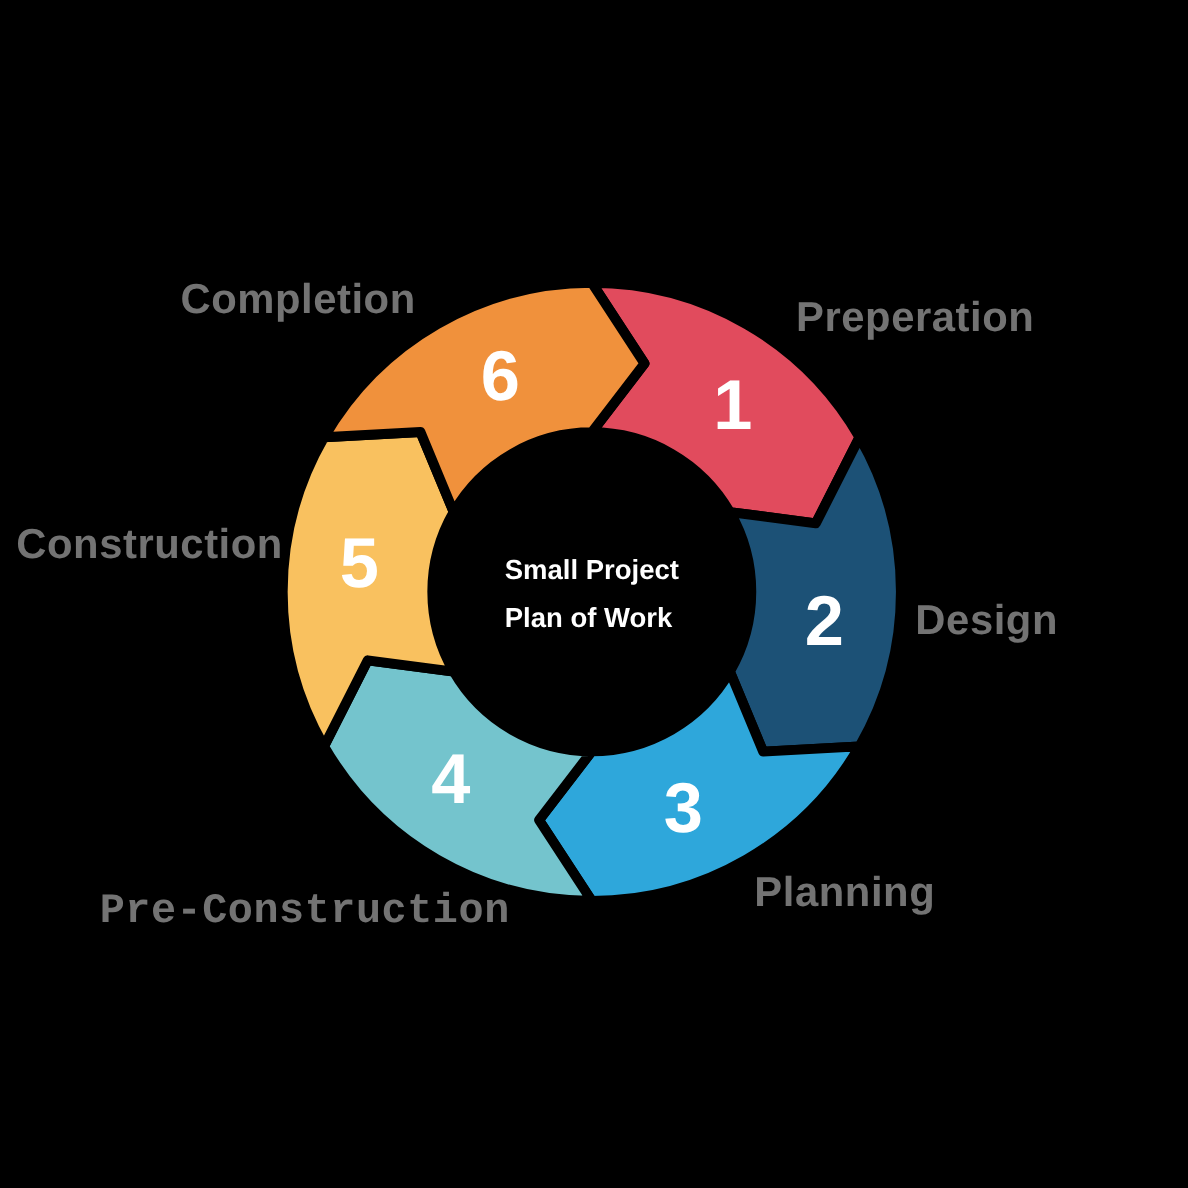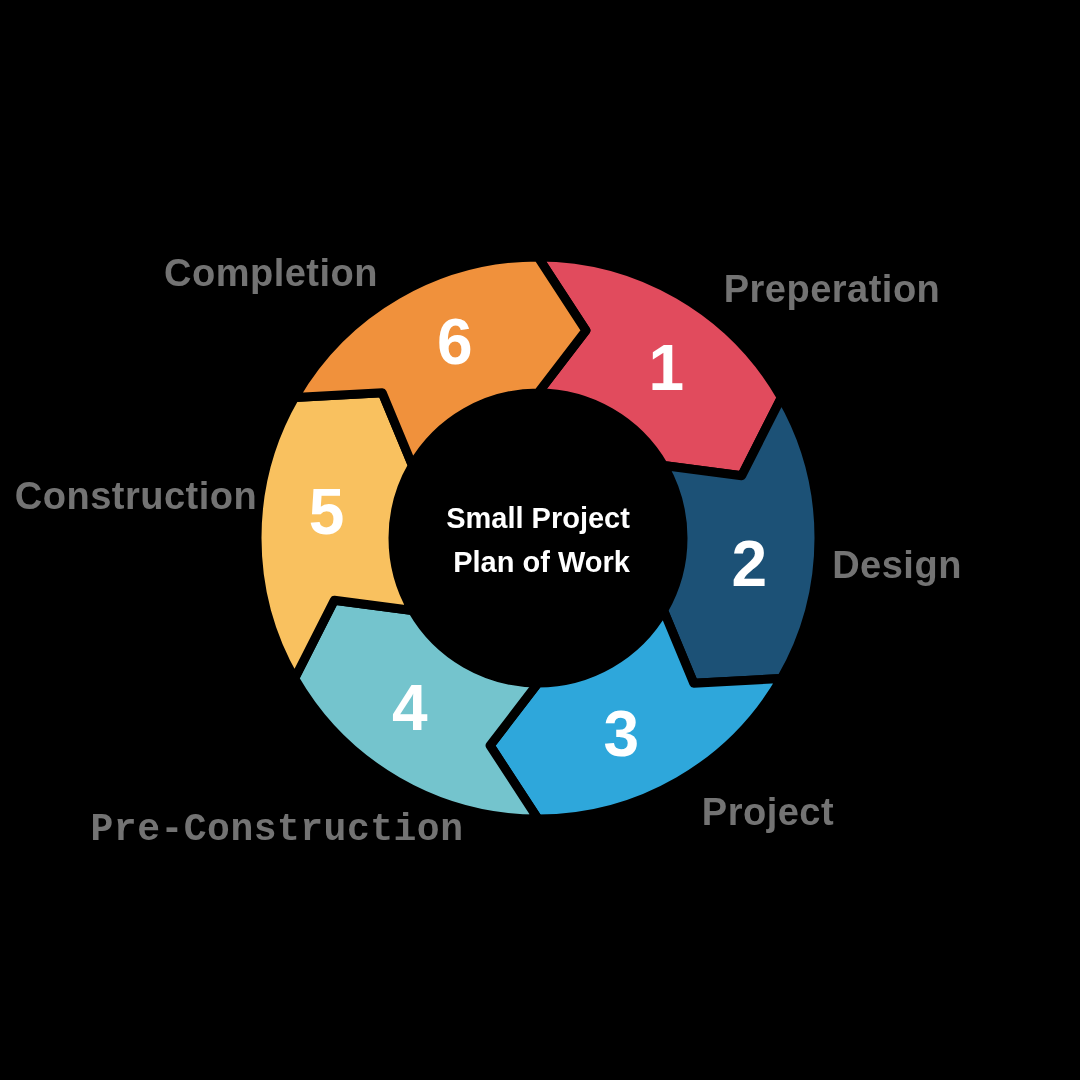--- a/index.html
+++ b/index.html
@@ -45,23 +45,23 @@
   .pos-4 { left: 277px; top: 829px; font-family: Liberation Mono, monospace; }
   .pos-5 { left: 136px; top: 496px; }
   .pos-6 { left: 271px; top: 273px; }
   .center-title {
     position: absolute;
     left: 538px;
     top: 540px;
     transform: translate(-50%, -50%);
     color: #FFFFFF;
     font-weight: 700;
-    font-size: 29px;
+    font-size: 25px;
     line-height: 44px;
-    text-align: right;
+    text-align: left;
     white-space: nowrap;
   }
 </style>
 </head>
 <body>
 
 <div id="infographic-root">
 
   <svg id="cycle-svg" width="1080" height="1080" viewBox="0 0 1080 1080">
       <path d="M 538.00 257.00 A 281 281 0 0 1 781.35 397.50 L 741.69 475.72 L 663.57 465.50 A 145 145 0 0 0 538.00 393.00 L 585.91 330.46 Z" fill="#E14B5D" stroke="#000000" stroke-width="9" stroke-linejoin="round"></path>
@@ -73,21 +73,21 @@
       <path d="M 538.00 819.00 A 281 281 0 0 1 294.65 678.50 L 334.31 600.28 L 412.43 610.50 A 145 145 0 0 0 538.00 683.00 L 490.09 745.54 Z" fill="#74C4CD" stroke="#000000" stroke-width="9" stroke-linejoin="round"></path>
       <text x="409.81" y="708.11" class="stage-number">4</text>
       <path d="M 294.65 678.50 A 281 281 0 0 1 294.65 397.50 L 382.22 392.73 L 412.43 465.50 A 145 145 0 0 0 412.43 610.50 L 334.31 600.28 Z" fill="#F9C15F" stroke="#000000" stroke-width="9" stroke-linejoin="round"></path>
       <text x="326.59" y="512.04" class="stage-number">5</text>
       <path d="M 294.65 397.50 A 281 281 0 0 1 538.00 257.00 L 585.91 330.46 L 538.00 393.00 A 145 145 0 0 0 412.43 465.50 L 382.22 392.73 Z" fill="#F0913C" stroke="#000000" stroke-width="9" stroke-linejoin="round"></path>
       <text x="454.77" y="341.93" class="stage-number">6</text>
     </svg>
 
   <div class="stage-label pos-1">Preperation</div>
   <div class="stage-label pos-2">Design</div>
-  <div class="stage-label pos-3">Project</div>
+  <div class="stage-label pos-3">Planning</div>
   <div class="stage-label pos-4">Pre-Construction</div>
   <div class="stage-label pos-5">Construction</div>
   <div class="stage-label pos-6">Completion</div>
 
   <div class="center-title">
     <div>Small Project</div>
     <div>Plan of Work</div>
   </div>
 
 </div>

